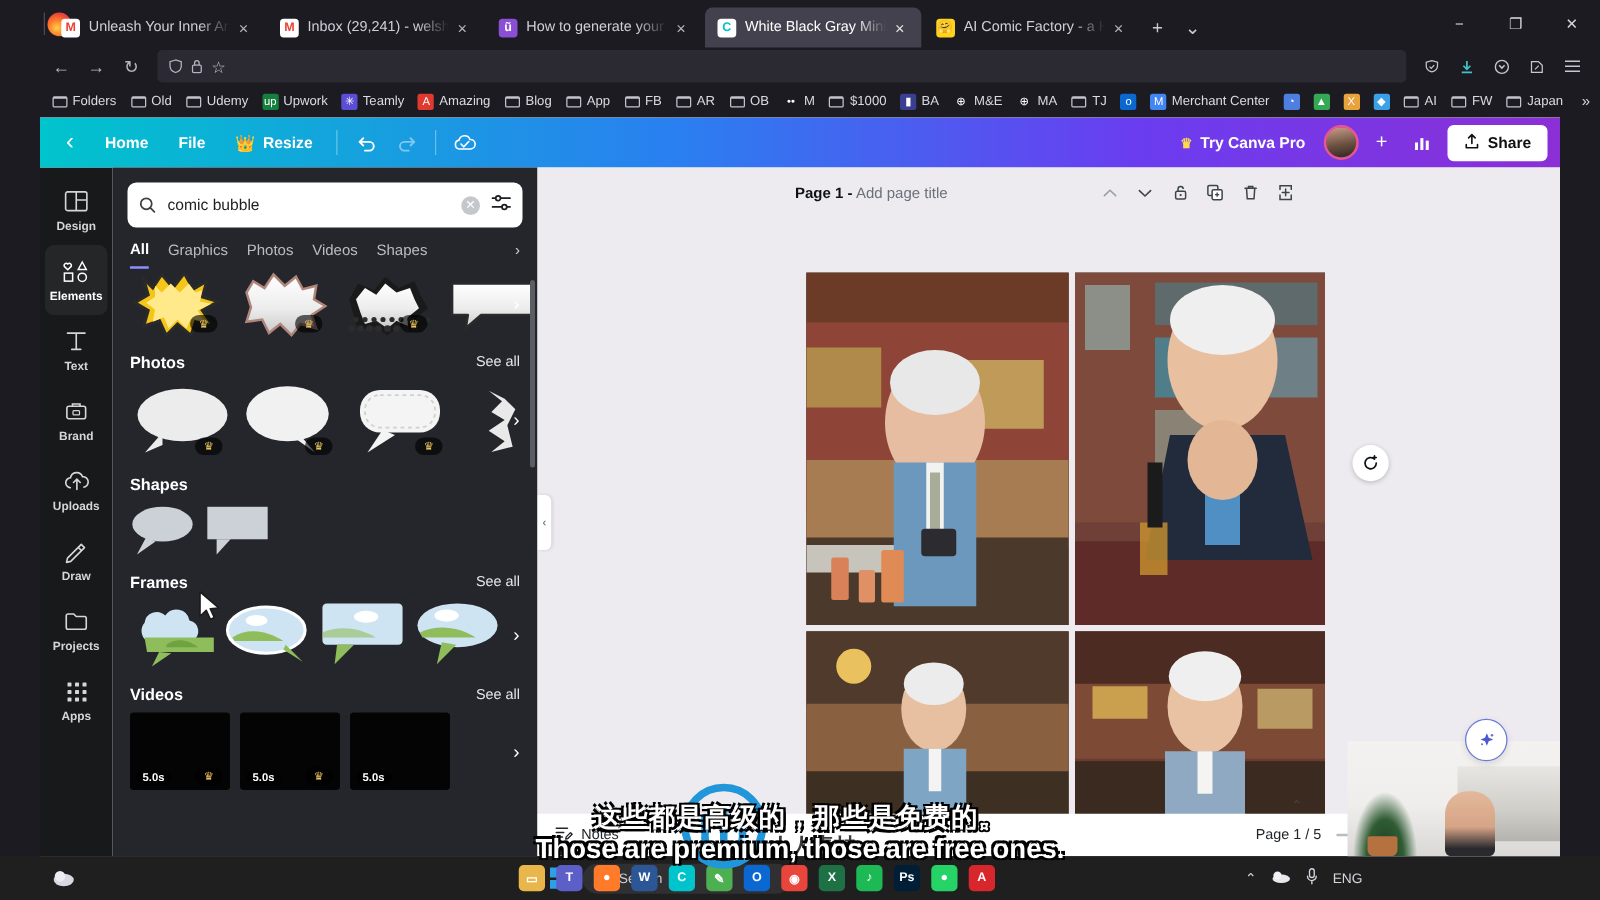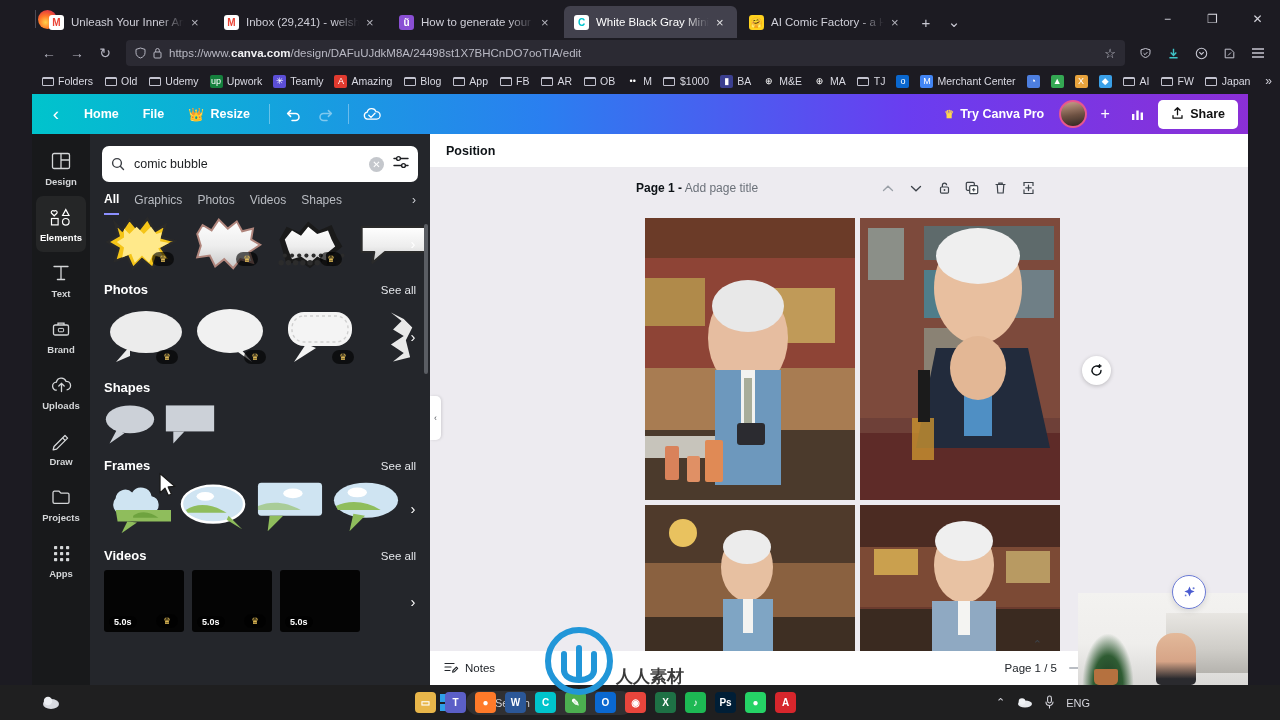--- a/index.html
+++ b/index.html
@@ -232,21 +232,20 @@
           <svg width="11" height="12" viewBox="0 0 11 12">
               <path d="M5.5 1 1 2.4v3.4c0 2.6 1.9 4.4 4.5 5.2 2.6-.8 4.5-2.6 4.5-5.2V2.4z" fill="none" stroke="#b6b6c2" stroke-width="1"></path>
             </svg>
         </span>
         <span class="lock">
           <svg width="9" height="12" viewBox="0 0 9 12">
               <rect x="1" y="5" width="7" height="6" rx="1" fill="none" stroke="#b6b6c2" stroke-width="1"></rect>
               <path d="M2.7 5V3.3a1.8 1.8 0 013.6 0V5" fill="none" stroke="#b6b6c2" stroke-width="1"></path>
             </svg>
         </span>
-        <span class="urltext"><span id="url-pre">https://www.</span><b id="url-dom">canva.com</b><span id="url-path">/design/DAFuUJdkM8A/24498st1X7BHCnDO7ooTIA/edit</span></span>
         <span class="star">☆</span>
       </div>
       <div class="navicons">
         <div>
           <svg width="13" height="13" viewBox="0 0 13 13">
               <path d="M6.5 1.5 2 2.8v3c0 2.4 1.8 4 4.5 4.7 2.7-.7 4.5-2.3 4.5-4.7v-3z" fill="none" stroke="#c6c6d1" stroke-width="1"></path>
               <path d="M4.6 6.3l1.4 1.4 2.4-2.6" fill="none" stroke="#c6c6d1" stroke-width="1"></path>
             </svg>
         </div>
         <div>
@@ -719,23 +718,20 @@
               <div class="thumb" style="width: 80px; height: 62px; background: rgb(4, 4, 4);">
                 <span style="position:absolute;left:5px;bottom:4px;background:rgba(0,0,0,.7);color:#fff;font-size:9px;font-weight:700;padding:1px 5px;border-radius:8px;">5.0s</span>
               </div>
               <div class="arrow-r">›</div>
             </div>
           </div>
         <div class="scrollbar"></div>
       </div>
 
       <div class="canvas-area">
-        <div class="position-bar">
-          <span>Position</span>
-        </div>
 
         <div class="page-head">
           <div class="page-label">
             <b>Page 1</b>
             <b>-</b>
             <span>Add page title</span>
           </div>
           <div class="page-tools">
             <div class="pt dim">
               <svg width="12" height="9" viewBox="0 0 12 9">
@@ -899,20 +895,24 @@
   </div>
 
   <div class="wm-cn2">人人素材</div>
   <div class="wm-ring">
     <svg width="74" height="74" viewBox="0 0 74 74">
       <circle cx="37" cy="37" r="31" fill="none" stroke="#2196d8" stroke-width="6"></circle>
       <path d="M22 30v16M37 24v28M52 30v16" stroke="#2196d8" stroke-width="6" stroke-linecap="round"></path>
       <path d="M22 46c0 6 6 10 15 10s15-4 15-10" fill="none" stroke="#2196d8" stroke-width="6"></path>
     </svg>
   </div>
+  <div class="wm-sub">
+    <span class="wm-cn">这些都是高级的，那些是免费的。</span>
+    <span class="wm-en">Those are premium, those are free ones.</span>
+  </div>
 
   <div class="webcam">
     <div class="wc-art"></div>
     <div class="wc-plant"></div>
     <div class="wc-pot"></div>
     <div class="wc-head"></div>
   </div>
 
   <div class="taskbar">
     <div class="weather">

